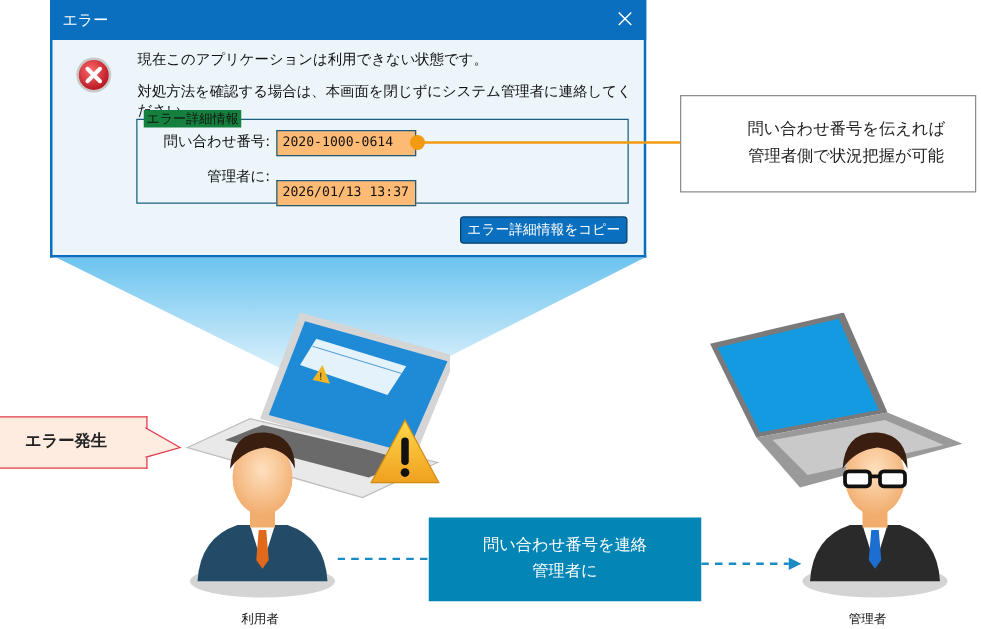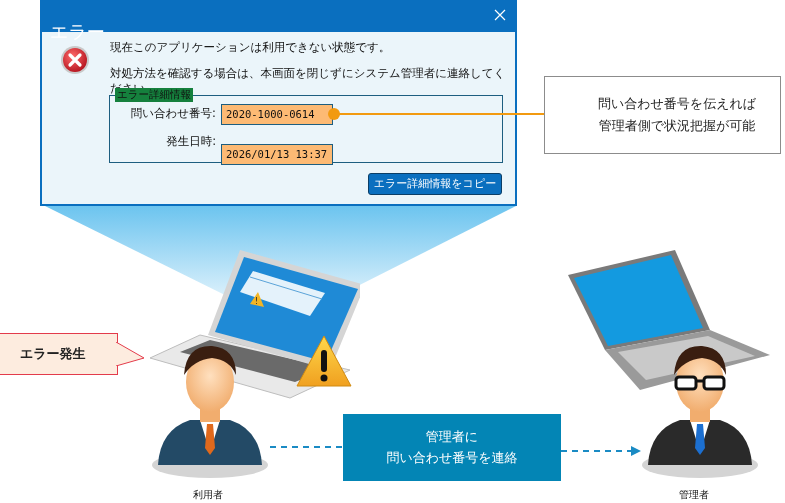--- a/index.html
+++ b/index.html
@@ -11,21 +11,21 @@
 
   
   .dialog {
     position: absolute; left: 40px; top: 0; width: 477px; height: 206px;
     background: #ebf5fa; border: 2px solid #0a6fbf; border-top: none;
   }
   .titlebar {
     position: absolute; left: -2px; top: 0; width: 477px; height: 32px;
     background: #0a6fbf; color: #fff;
   }
-  .titlebar .title { position: absolute; left: 10px; top: 20px; font-size: 18px; }
+  .titlebar .title { position: absolute; left: 10px; top: 8px; font-size: 12px; }
   .titlebar .close { position: absolute; right: 8px; top: 6px; width: 18px; height: 18px; cursor: pointer; }
 
   .err-icon { position: absolute; left: 18px; top: 45px; width: 30px; height: 30px; }
 
   .msg1 { position: absolute; left: 68px; top: 40px; font-size: 11.5px; color: #111; }
   .msg2 { position: absolute; left: 68px; top: 66px; font-size: 11.5px; color: #111; }
 
   .group {
     position: absolute; left: 67px; top: 95px; width: 394px; height: 68px;
     border: 1px solid #1d5e80;
@@ -113,21 +113,21 @@
     </svg>
   </span>
 
   <div class="msg1">現在このアプリケーションは利用できない状態です。</div>
   <div class="msg2">対処方法を確認する場合は、本画面を閉じずにシステム管理者に連絡してください。</div>
 
   <div class="group">
     <span class="group-legend">エラー詳細情報</span>
     <span class="lbl" style="left:-4px; top:10px;">問い合わせ番号:</span>
     <div class="field" style="top:8px;">2020-1000-0614</div>
-    <span class="lbl" style="left:-4px; top:38px;">発生日時:</span>
+    <span class="lbl" style="left:-4px; top:38px;">管理者に:</span>
     <div class="field" style="top:48px;">2026/01/13 13:37</div>
   </div>
 
   <div class="copy-btn">エラー詳細情報をコピー</div>
 </div>
 
 <div class="line"></div>
 <div class="dot"></div>
 
 <div class="info">
@@ -208,22 +208,22 @@
 <div class="callout">エラー発生</div>
 <svg class="callout-tail" viewBox="0 0 30 24">
   <polygon points="0,0 28,16 0,24" fill="#fdecdf"></polygon>
   <polyline points="0,0 28,16 0,24" fill="none" stroke="#e33b4b" stroke-width="1"></polyline>
 </svg>
 
 <svg class="dash-left" viewBox="0 0 73 2">
   <line x1="0" y1="1" x2="73" y2="1" stroke="#1a8bc4" stroke-width="2" stroke-dasharray="6,5"></line>
 </svg>
 <div class="mid-box">
+  <div>問い合わせ番号を連絡</div>
   <div>管理者に</div>
-  <div>問い合わせ番号を連絡</div>
 </div>
 <svg class="dash-right" viewBox="0 0 80 10">
   <line x1="0" y1="5" x2="70" y2="5" stroke="#1a8bc4" stroke-width="2" stroke-dasharray="6,5"></line>
   <polygon points="70,0 80,5 70,10" fill="#1a8bc4"></polygon>
 </svg>
 
 <div class="caption" style="left:193px; top:488px;">利用者</div>
 <div class="caption" style="left:679px; top:488px;">管理者</div>
 
 </body></html>

